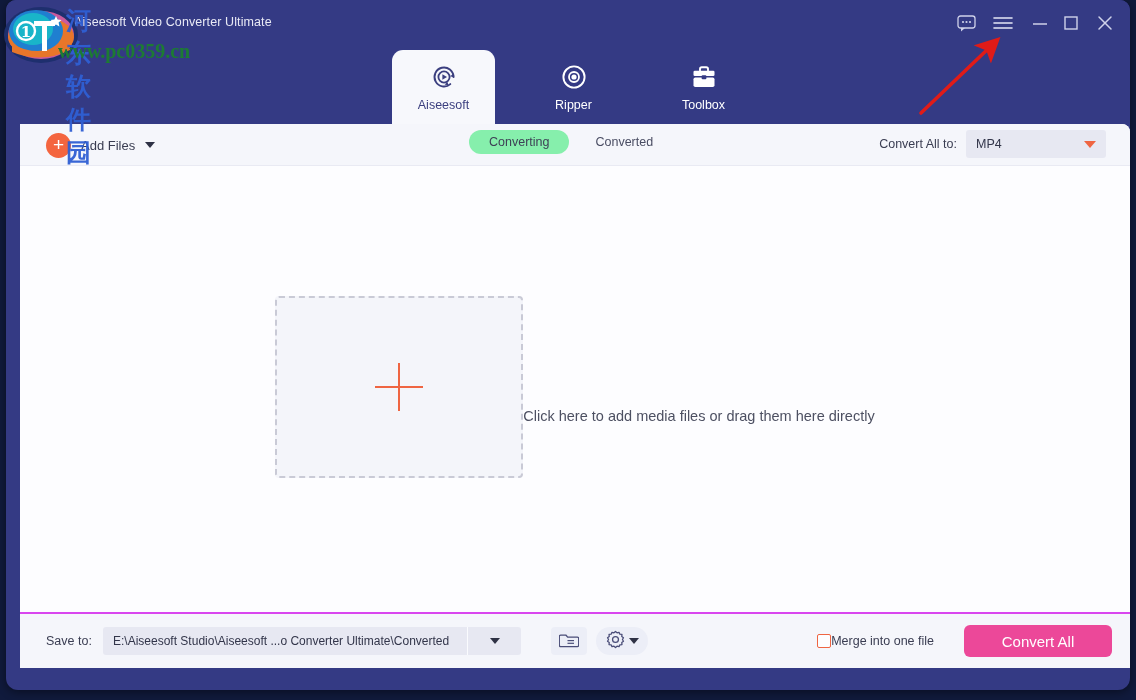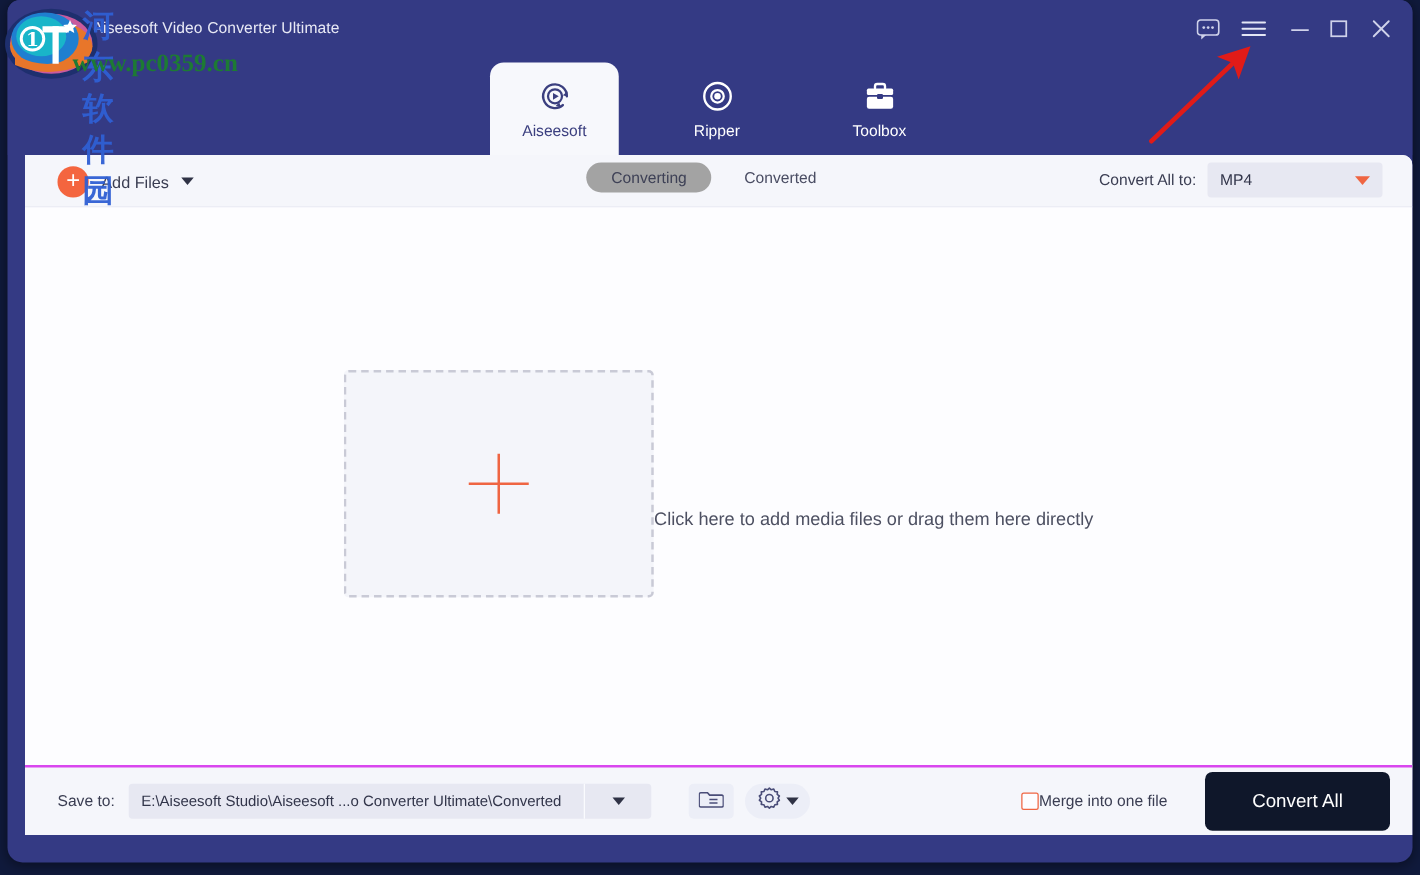--- a/index.html
+++ b/index.html
@@ -115,21 +115,21 @@
   #segmented {
     position: absolute; left: 449px; top: 6px;
     display: flex; align-items: center; gap: 6px;
   }
   .seg-item {
     padding: 5px 20px;
     font-size: 12.5px; color: #4a4d63;
     border-radius: 13px;
     cursor: default;
   }
-  .seg-item.active { background: #a3a3a3; color: #3e4156; }
+  .seg-item.active { background: #86efac; color: #3e4156; }
 
   #convert-all-to {
     position: absolute; right: 24px; top: 6px;
     display: flex; align-items: center; gap: 9px;
   }
   #convert-all-to-label { font-size: 12.5px; color: #3a3d52; }
   #format-select {
     width: 140px; height: 28px;
     background: #e7e8f2;
     border-radius: 3px;
@@ -235,22 +235,22 @@
     width: 14px; height: 14px;
     border: 1.5px solid #ef6542;
     border-radius: 2px;
     background: #fdfdff;
   }
   #merge-label { font-size: 12.5px; color: #3a3d52; }
 
   #convert-all-btn {
     position: absolute; right: 18px; top: 50%;
     transform: translateY(-50%);
-    width: 148px; height: 47px;
-    background: #0f172a;
+    width: 148px; height: 32px;
+    background: #ec4899;
     border-radius: 6px;
     border: none;
     color: #fff; font-size: 15px;
     font-family: "Liberation Sans", sans-serif;
     cursor: default;
   }
 
   
   #watermark { position: absolute; left: 0; top: 0; pointer-events: none; }
   #wm-logo { position: absolute; left: 2px; top: 4px; }

